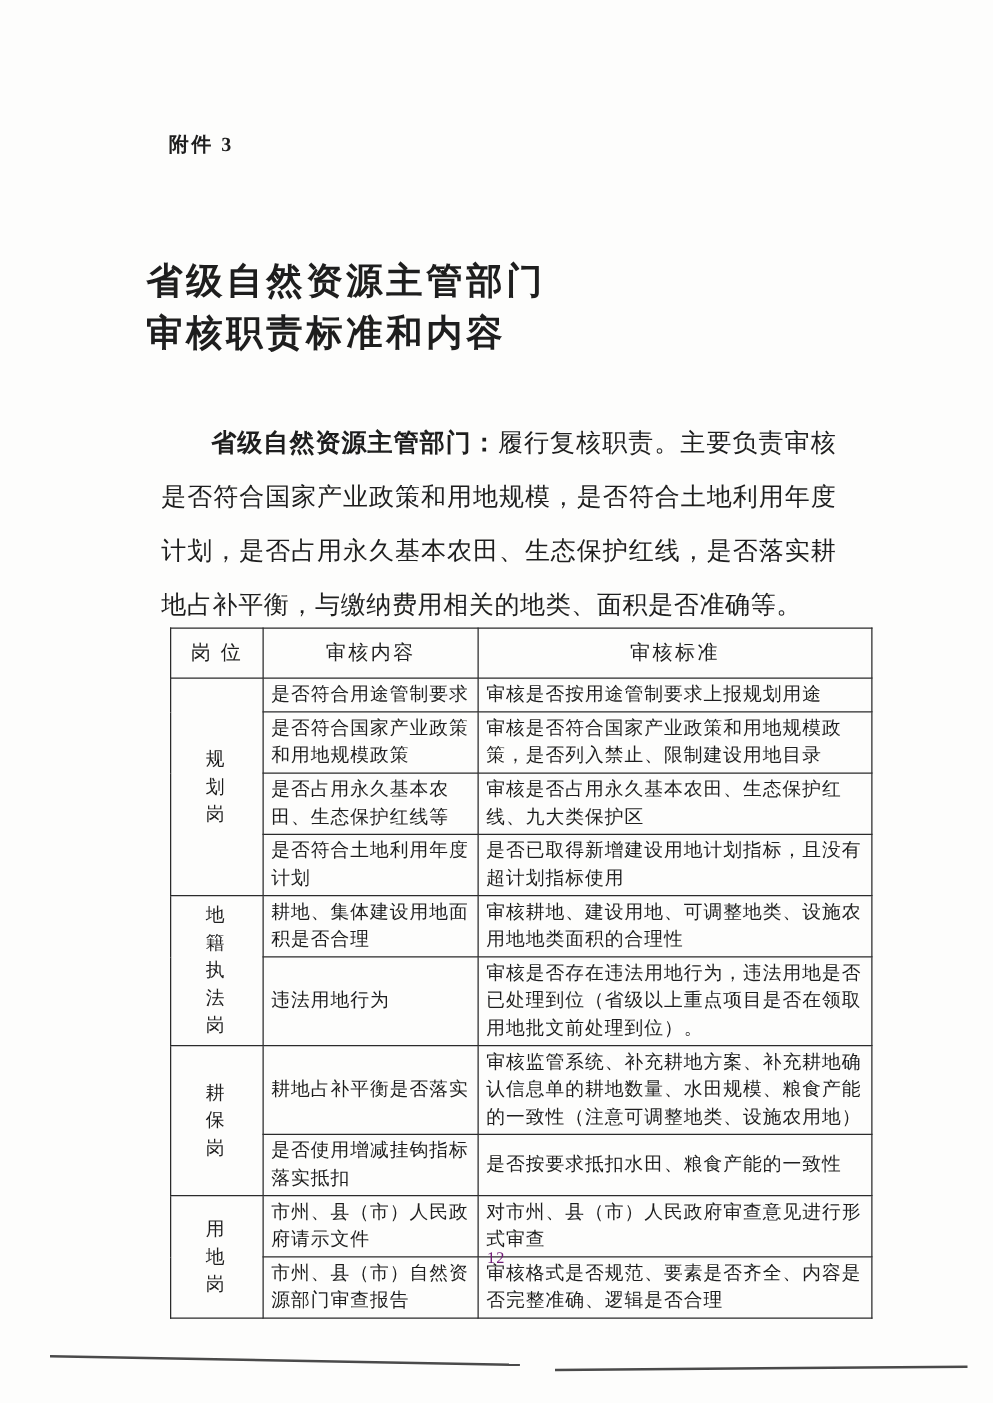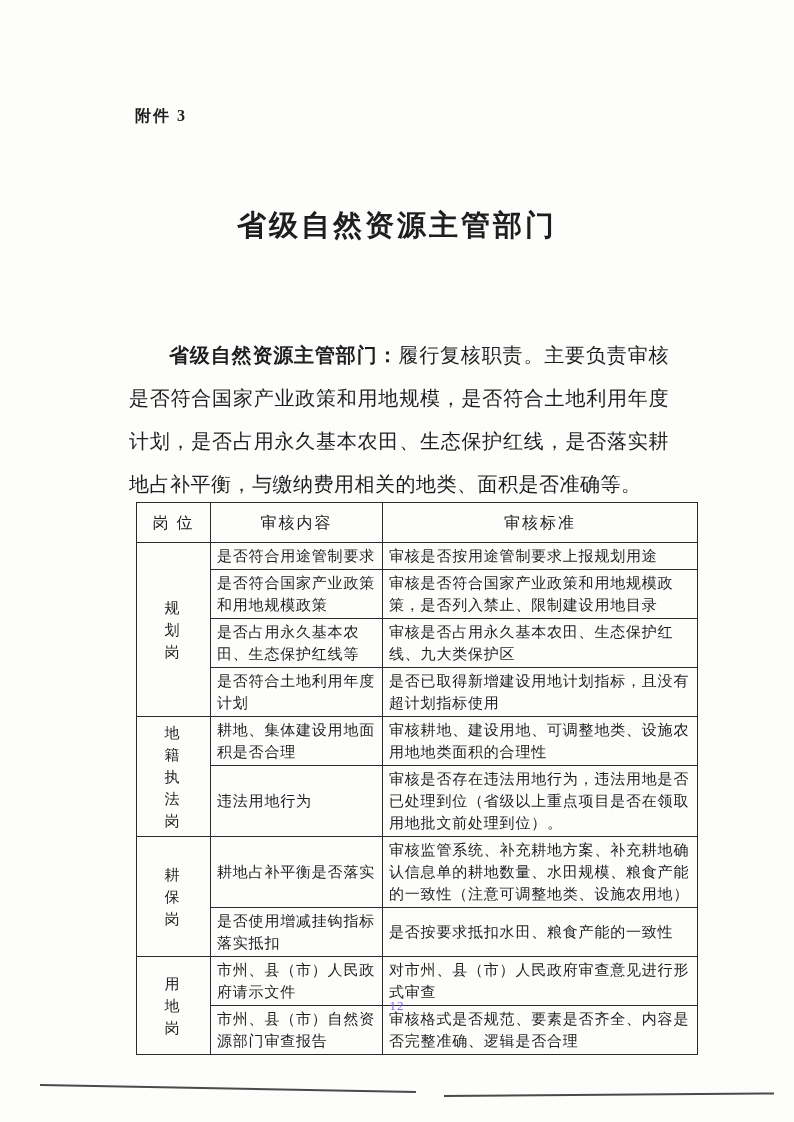--- a/index.html
+++ b/index.html
@@ -15,21 +15,20 @@
     position: absolute;
     left: 135px; top: 106px;
     font-size: 16px;
     font-weight: bold;
     letter-spacing: 2px;
   }
   .doc-title {
     position: absolute;
     left: 117px; top: 204px;
     width: 560px;
-    text-align: center;
     font-size: 29px;
     font-weight: bold;
     letter-spacing: 3px;
     line-height: 42px;
   }
   .intro {
     position: absolute;
     left: 129px; top: 334px;
     width: 540px;
     font-size: 20px;
@@ -71,21 +70,21 @@
     text-align: center;
   }
   td.content-cell, td.standard-cell { text-align: left; letter-spacing: 0.8px; margin-left: 24px; }
   .page-number {
     position: absolute;
     left: 0; top: 998px;
     width: 794px;
     text-align: center;
     font-size: 13px;
     letter-spacing: 1px;
-    color: #8b5cf6;
+    color: #701a75;
   }
   .scan-line {
     position: absolute;
     height: 2px;
     background: #4a4a4a;
   }
   .scan-line.a {
     left: 40px; top: 1084px; width: 376px;
     transform: rotate(1.05deg);
     transform-origin: left center;
@@ -96,20 +95,21 @@
     transform-origin: left center;
   }
 </style>
 </head>
 <body>
 
 <div class="attachment-label">附件 3</div>
 
 <div class="doc-title">
   <div>省级自然资源主管部门</div>
+  <div>审核职责标准和内容</div>
 </div>
 
 <p class="intro"><span class="lead">省级自然资源主管部门：</span><span>履行复核职责。主要负责审核是否符合国家产业政策和用地规模，是否符合土地利用年度计划，是否占用永久基本农田、生态保护红线，是否落实耕地占补平衡，与缴纳费用相关的地类、面积是否准确等。</span></p>
 
 <table class="review-table">
   <colgroup>
     <col class="col-post">
       <col class="col-content">
       <col class="col-standard">
   </colgroup>

